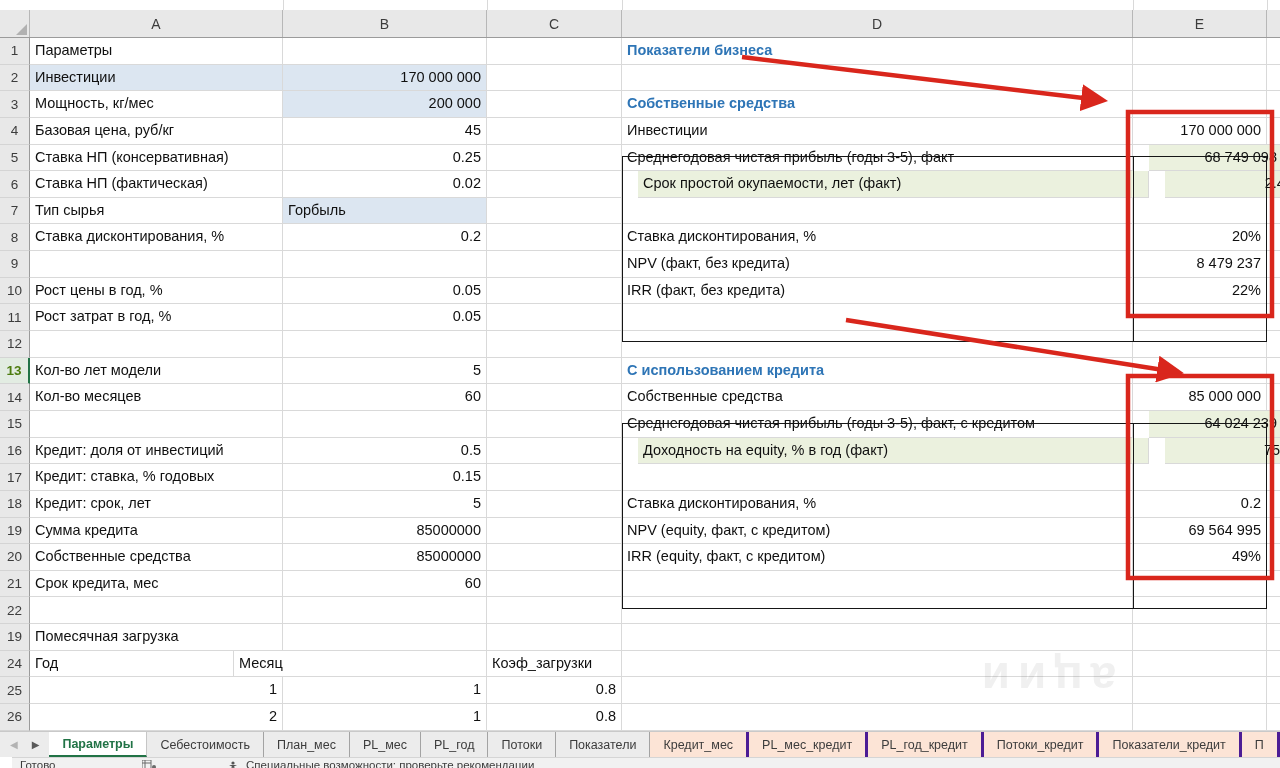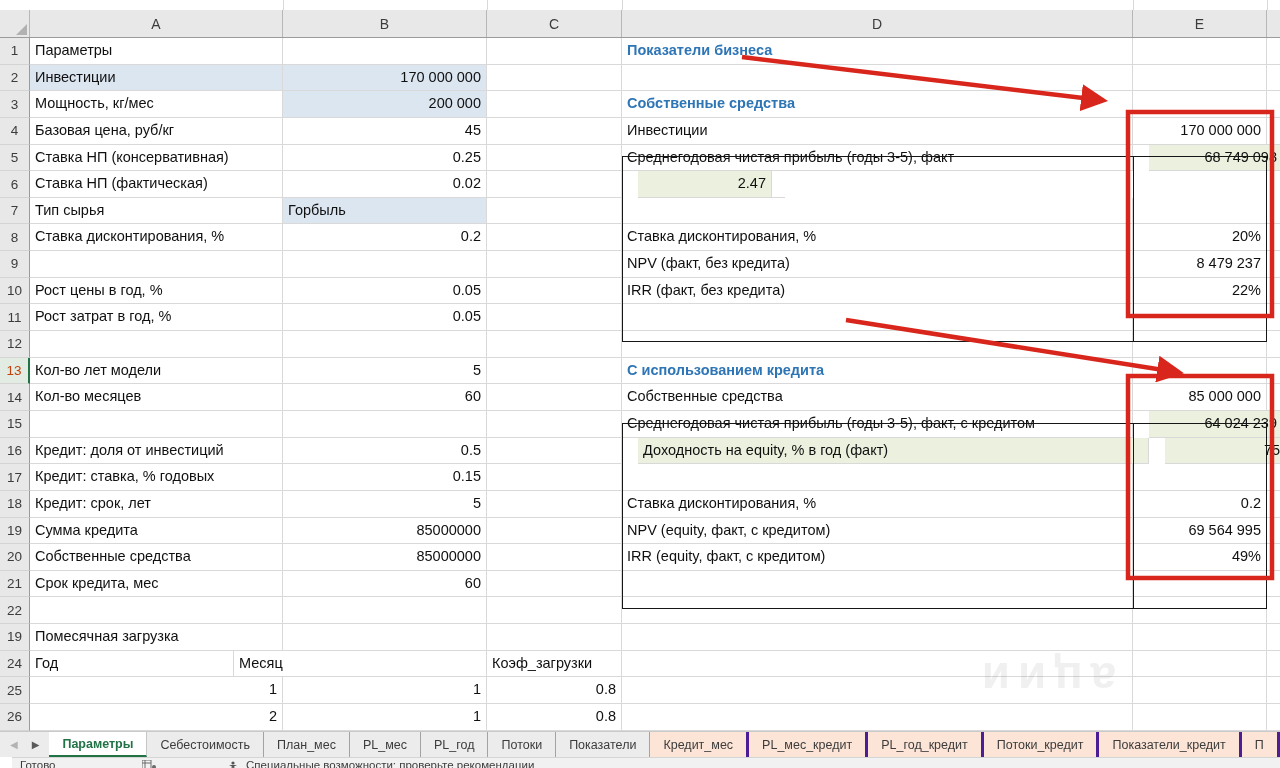--- a/index.html
+++ b/index.html
@@ -20,21 +20,21 @@
     border-left:11px solid transparent; border-bottom:11px solid #b1b1b1; }
   .col-A { width:253px; } .col-B { width:204px; } .col-C { width:135px; }
   .col-D { width:511px; } .col-E { width:134px; } .col-F { width:13px; border-right:none !important; }
 
   
   .gridbody { position:relative; height:693px; overflow:hidden; }
   .grid-row { display:flex; height:26.65px; }
   .row-header { width:30px; background:#e8e8e8; border-right:1px solid #9b9b9b;
     border-bottom:1px solid #d4d4d4; color:#3c3c3c; font-size:13.5px;
     display:flex; align-items:center; justify-content:center; flex:none; }
-  .rh-active { background:#e2ece2; color:#c2410c; border-right:2px solid #217346; font-weight:normal; }
+  .rh-active { background:#e2ece2; color:#4d7c0f; border-right:2px solid #217346; font-weight:bold; }
   .cell { border-right:1px solid #d9d9d9; border-bottom:1px solid #d9d9d9;
     font-size:14.5px; color:#101010; line-height:25.6px; padding:0 5px;
     white-space:nowrap; overflow:hidden; flex:none; }
   .ar { text-align:right; }
   .bold { font-weight:normal; }
   .bg-blue { background:var(--fill-blue); }
   .bg-green { background:var(--fill-green);margin-left:16px; }
   .blueheader { color:var(--header-blue); font-weight:bold; }
 
   
@@ -168,20 +168,21 @@
         <div class="cell col-C"></div>
         <div class="cell col-D">Среднегодовая чистая прибыль (годы 3-5), факт</div>
         <div class="cell col-E ar bold bg-green">68 749 098</div>
         <div class="cell col-F"></div>
       </div>
       <div class="grid-row">
         <div class="row-header">6</div>
         <div class="cell col-A">Ставка НП (фактическая)</div>
         <div class="cell col-B ar">0.02</div>
         <div class="cell col-C"></div>
+        <div class="cell col-D bg-green">Срок простой окупаемости, лет (факт)</div>
         <div class="cell col-E ar bold bg-green">2.47</div>
         <div class="cell col-F"></div>
       </div>
       <div class="grid-row">
         <div class="row-header">7</div>
         <div class="cell col-A">Тип сырья</div>
         <div class="cell col-B bg-blue">Горбыль</div>
         <div class="cell col-C"></div>
         <div class="cell col-D"></div>
         <div class="cell col-E"></div>

